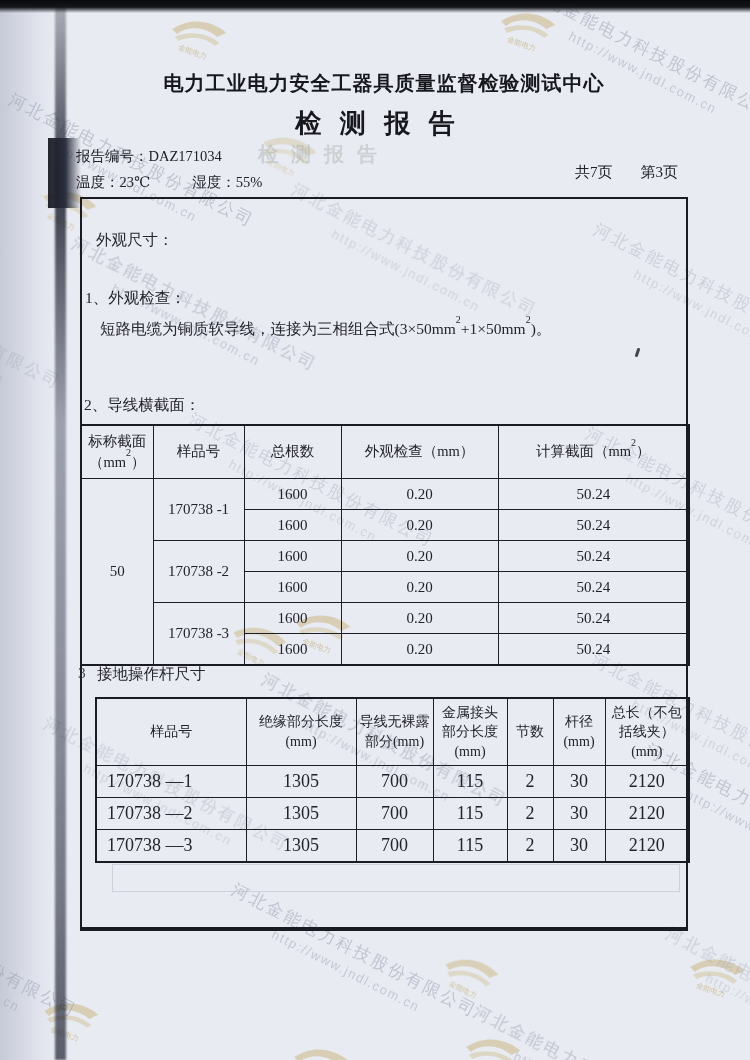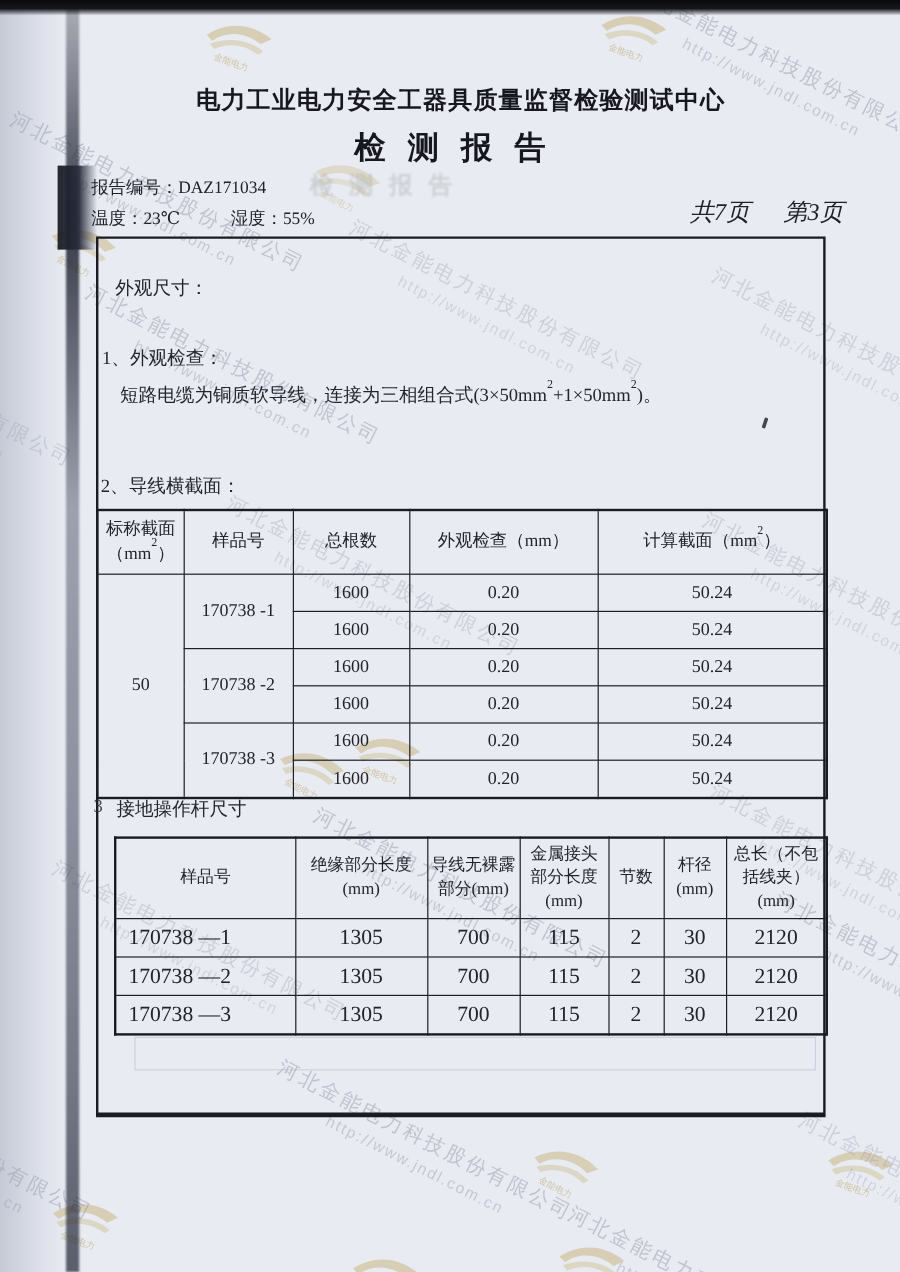--- a/index.html
+++ b/index.html
@@ -32,21 +32,21 @@
   .org-title{position:absolute;left:80px;top:70px;width:608px;text-align:center;z-index:2;
     font-size:20px;font-weight:bold;letter-spacing:1px;color:#17171e;}
   .report-title{position:absolute;left:80px;top:106px;width:608px;text-align:center;z-index:2;
     font-size:26px;font-weight:bold;letter-spacing:6px;color:#17171e;transform:translateX(-6px);}
   .ghost-title{position:absolute;left:258px;top:141px;z-index:1;font-size:20px;font-weight:bold;
     letter-spacing:4px;color:#8d968f;opacity:.3;filter:blur(.7px);}
   .meta{position:absolute;z-index:2;font-size:14.5px;color:#20202a;white-space:nowrap;}
   .meta-report{left:76px;top:147px;}
   .meta-env{left:76px;top:173px;}
   .meta-env .gap{display:inline-block;width:42px;}
-  .meta-pages{left:575px;top:163px;font-size:20px;font-style:italic;}
+  .meta-pages{left:575px;top:163px;font-size:15px;}
   .meta-pages .gap{display:inline-block;width:28px;}
   
   .main-box{position:absolute;left:80px;top:197px;width:608px;height:734px;z-index:2;
     box-sizing:border-box;border:2.5px solid #1b1b23;border-bottom-width:4px;background:transparent;}
   .line{position:absolute;z-index:2;font-size:15.5px;white-space:nowrap;color:#24242c;}
   .s1{left:96px;top:230px;}
   .s11{left:85px;top:288px;}
   .p1{left:100px;top:319px;}
   .p2{left:100px;top:348px;}
   .s12{left:84px;top:395px;}

